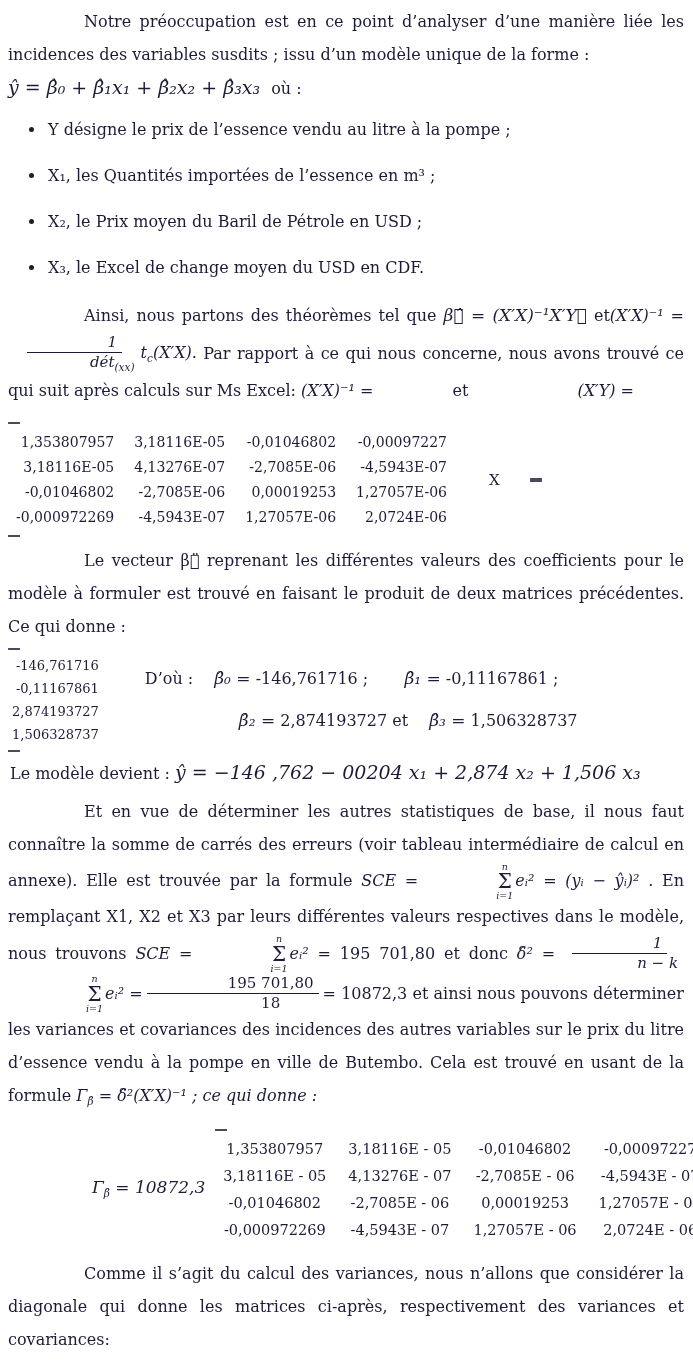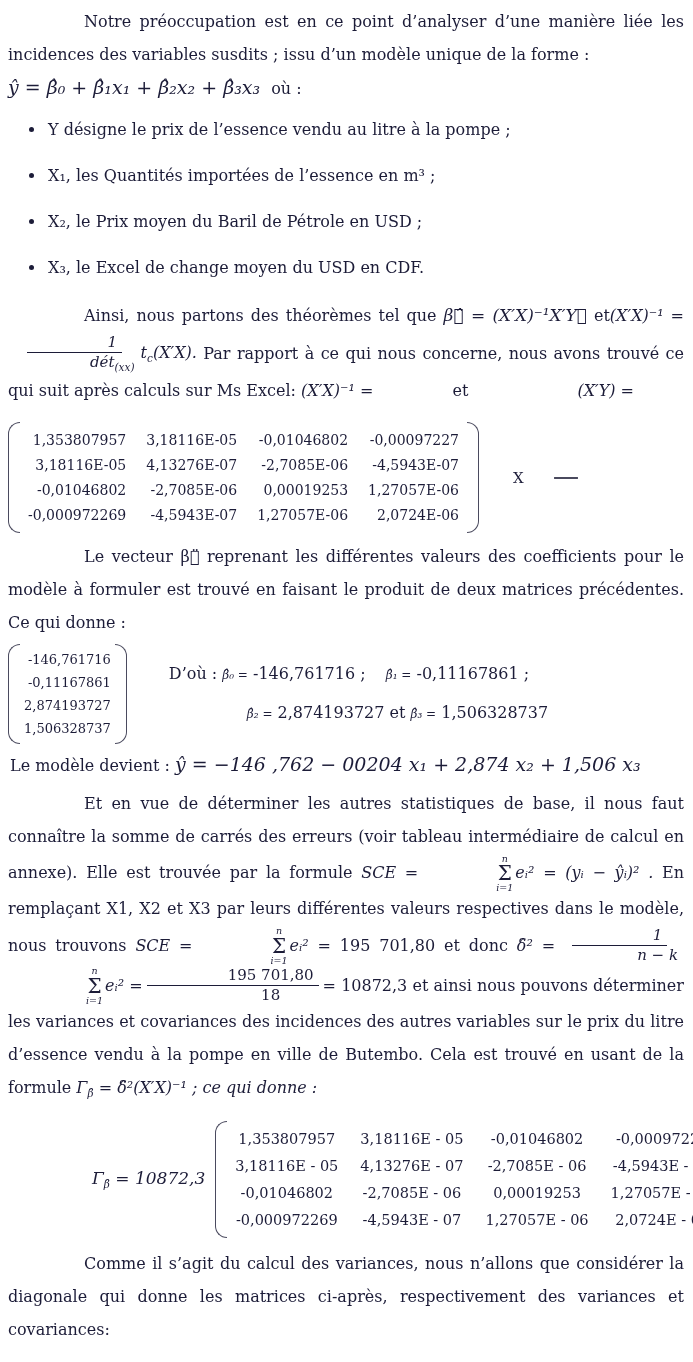--- a/index.html
+++ b/index.html
@@ -55,21 +55,21 @@
     display:inline-flex;
     flex-direction:column;
     align-items:center;
     vertical-align:middle;
     line-height:1;
     margin:0 2px;
   }
   .bigsum .lim { font-size:9.5px; font-style:italic; }
   .bigsum .sigma { font-size:20px; font-style:normal; }
 
-  .matrix-wrap { display:inline-flex; align-items:stretch; }
+  .matrix-wrap { display:inline-flex; align-items:stretch;flex-direction:column; }
   .paren { width:11px; flex:none; }
   .paren.l {
     border-left:1.5px solid #4a4a5e;
     border-top:1.5px solid #4a4a5e;
     border-bottom:1.5px solid #4a4a5e;
     border-radius:18px 0 0 18px;
   }
   .paren.r {
     border-right:1.5px solid #4a4a5e;
     border-top:1.5px solid #4a4a5e;
@@ -93,21 +93,21 @@
     display:flex;
     align-items:center;
     margin:14px 0 8px 0;
   }
   .times { margin:0 30px 0 34px; font-size:15px; }
 
   .beta-row { display:flex; align-items:flex-start; margin-top:4px; }
   .beta-vec .mgrid { font-size:13px; row-gap:8px; padding:8px 4px; }
   .dou { margin-left:42px; line-height:2.45; margin-top:10px; }
   .dou .line2 { margin-left:78px; }
-  .dou .bsym { font-size:12px; }
+  .dou .bsym { font-size:17px;margin-left:16px; }
   .gap-s { display:inline-block; width:10px; }
 
   .model-line { margin:2px 0 6px 2px; line-height:1.9; }
   .model-line .math { font-size:19px; }
 
   .gamma-row {
     display:flex;
     align-items:center;
     margin:16px 0 10px 84px;
   }

